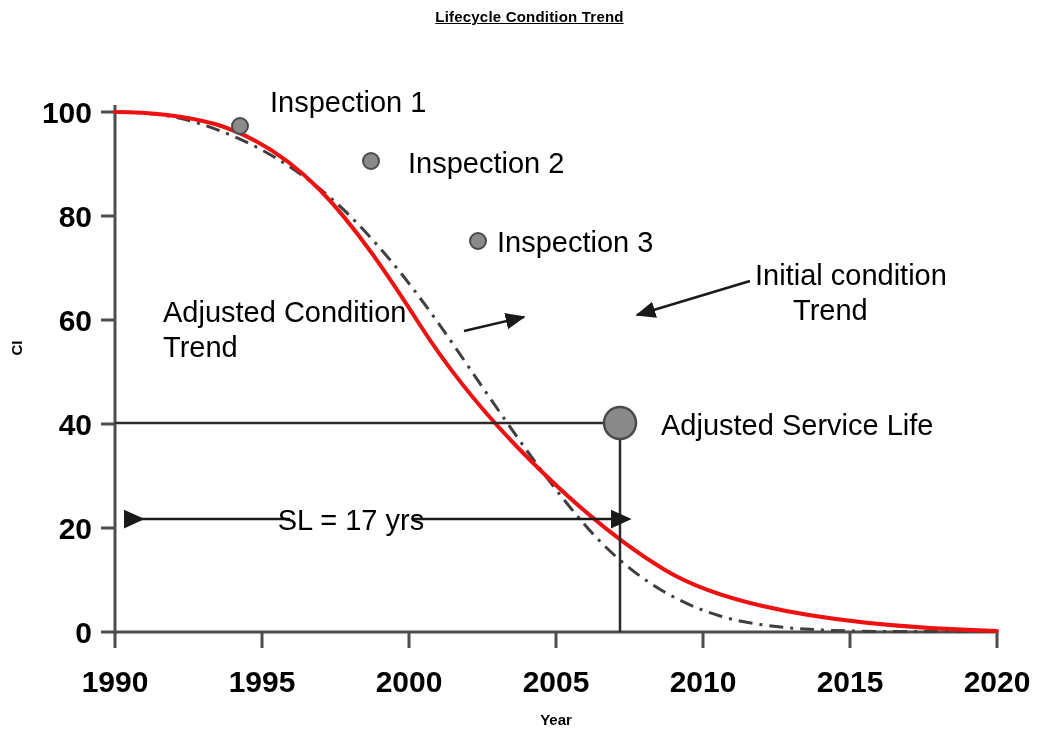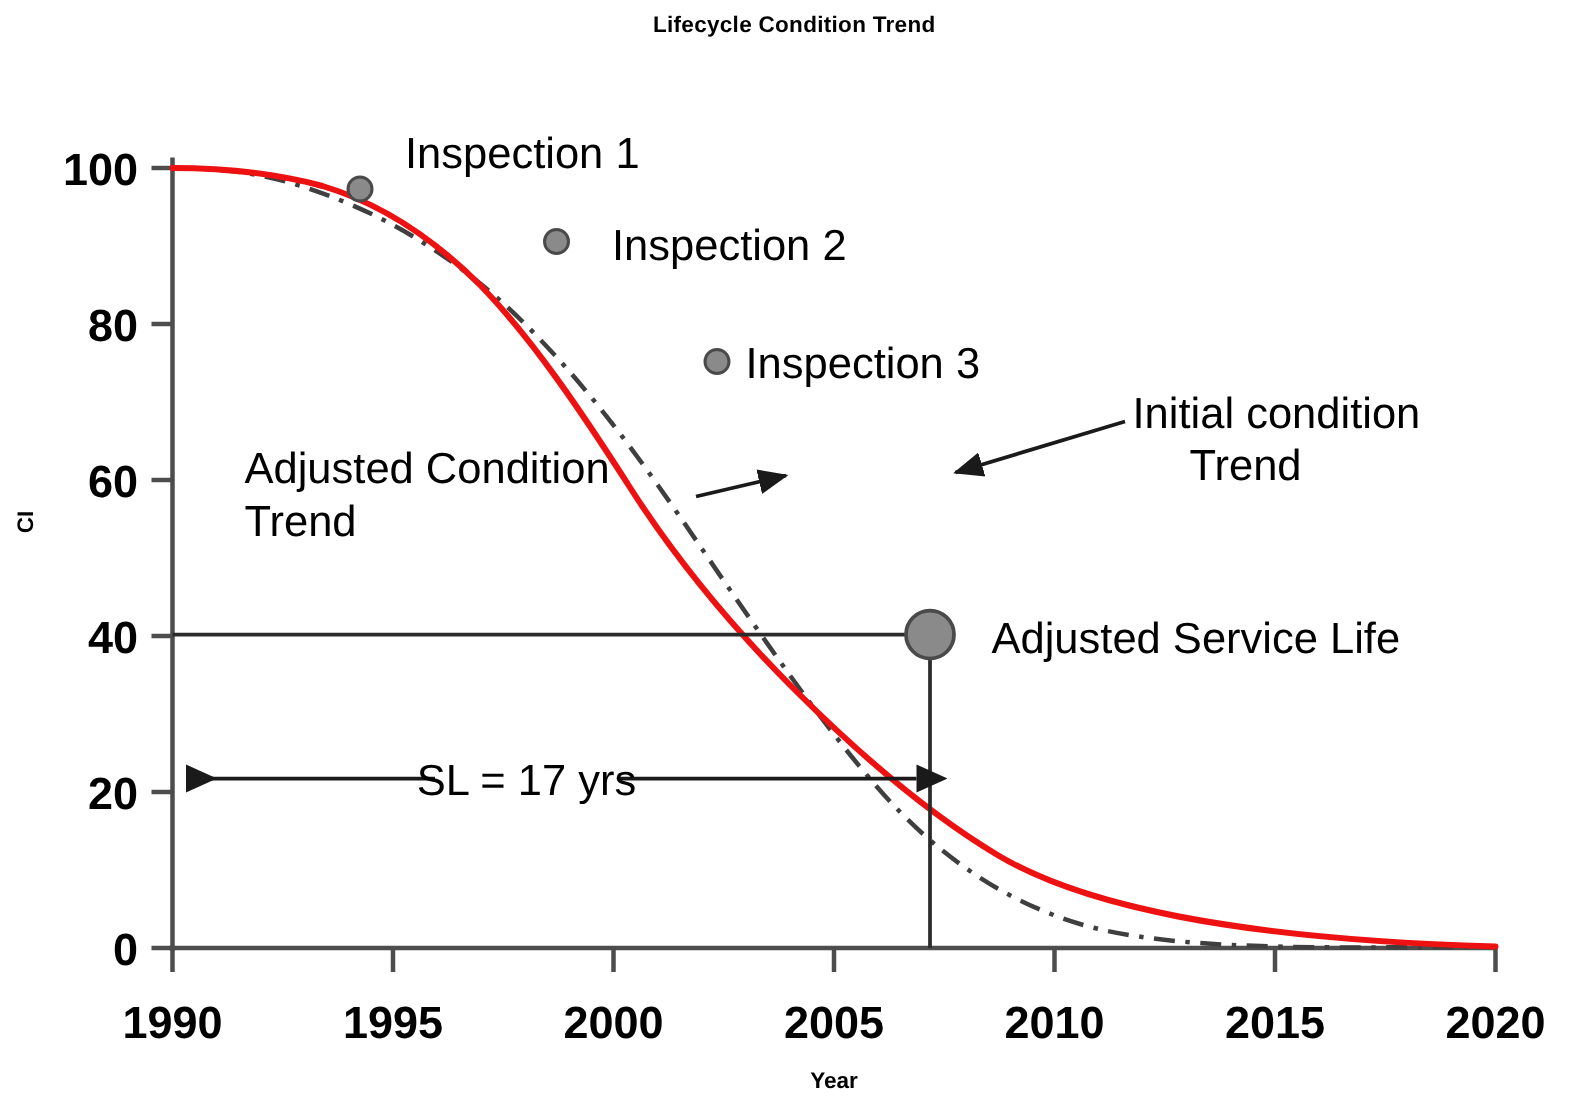--- a/index.html
+++ b/index.html
@@ -22,20 +22,21 @@
   .chart-title {
     position: absolute;
     top: 8px;
     left: 0;
     width: 1059px;
     text-align: center;
     font-size: 15px;
     font-weight: bold;
     color: #000000;
     letter-spacing: 0.2px;
+    text-decoration: underline;
   }
   svg.plot {
     position: absolute;
     top: 0;
     left: 0;
   }
   text {
     font-family: "Liberation Sans", sans-serif;
     fill: #000000;
   }

